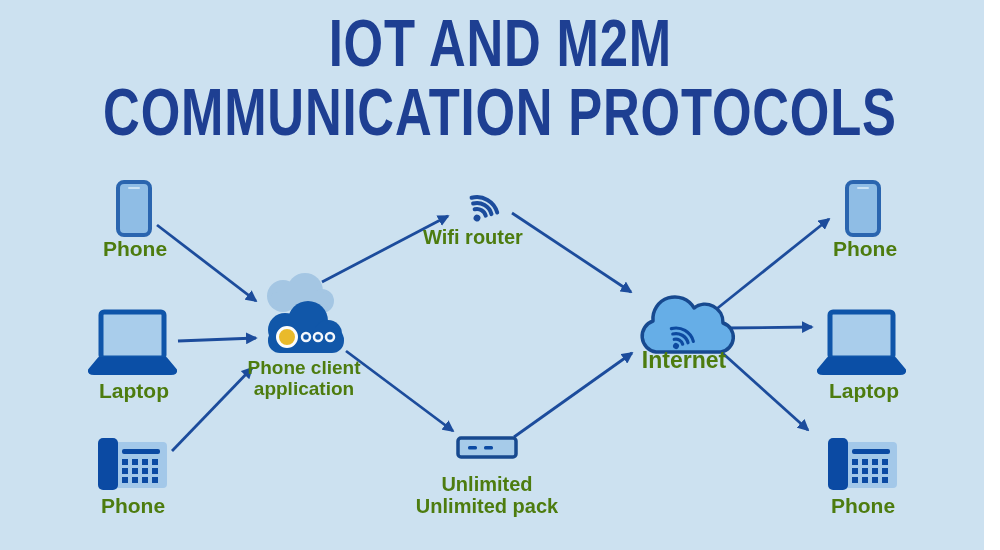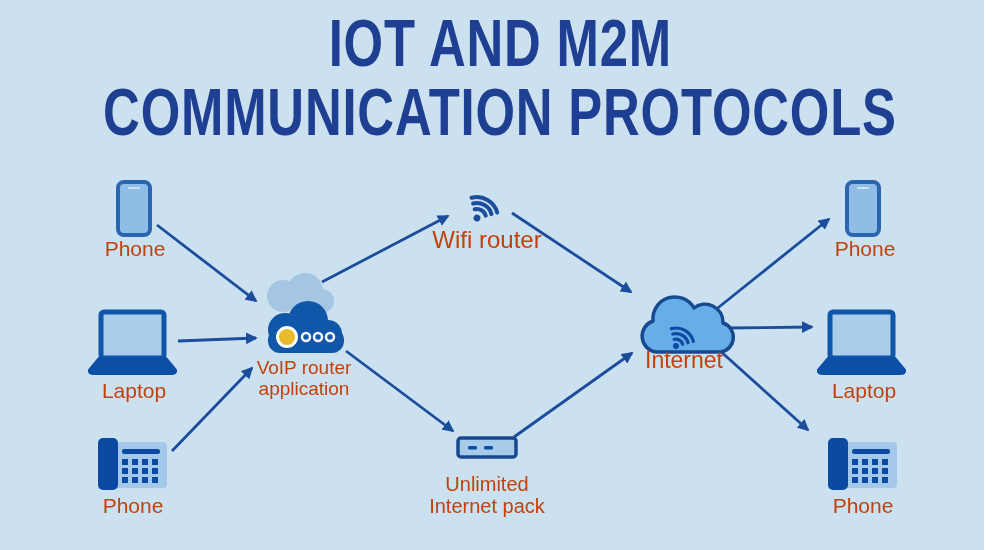--- a/index.html
+++ b/index.html
@@ -22,22 +22,22 @@
     letter-spacing:1px;
     transform:scale(0.82,1.08);
     transform-origin:center top;
     white-space:nowrap;
   }
   #title1{top:10px;}
   #title2{top:68px;margin-top:11px;}
   .lbl{
     position:absolute;
     transform:translateX(-50%);
-    color:#c2410c;
-    font-weight:400;
+    color:#4d7c0f;
+    font-weight:700;
     font-size:21px;
     text-align:center;
     line-height:1.08;
     white-space:nowrap;
     user-select:none;
   }
   .lbl.small{font-size:19px;}
 </style>
 </head>
 <body>
@@ -180,29 +180,29 @@
     <span class="title-line">COMMUNICATION PROTOCOLS</span>
   </div>
 
   <div class="lbl" style="left:135px;top:238px">Phone</div>
 
   <div class="lbl" style="left:134px;top:380px">Laptop</div>
 
   <div class="lbl" style="left:133px;top:495px">Phone</div>
 
   <div class="lbl small" style="left:304px;top:358px">
-    <div>VoIP router</div>
+    <div>Phone client</div>
     <div>application</div>
   </div>
 
-  <div class="lbl" style="left:487px;top:227px;font-size:24px">Wifi router</div>
+  <div class="lbl" style="left:473px;top:227px;font-size:20px">Wifi router</div>
 
   <div class="lbl" style="left:487px;top:474px;font-size:20px">
     <div>Unlimited</div>
-    <div>Internet pack</div>
+    <div>Unlimited pack</div>
   </div>
 
   <div class="lbl" style="left:684px;top:348px;font-size:23px">Internet</div>
 
   <div class="lbl" style="left:865px;top:238px">Phone</div>
 
   <div class="lbl" style="left:864px;top:380px">Laptop</div>
 
   <div class="lbl" style="left:863px;top:495px">Phone</div>
 

